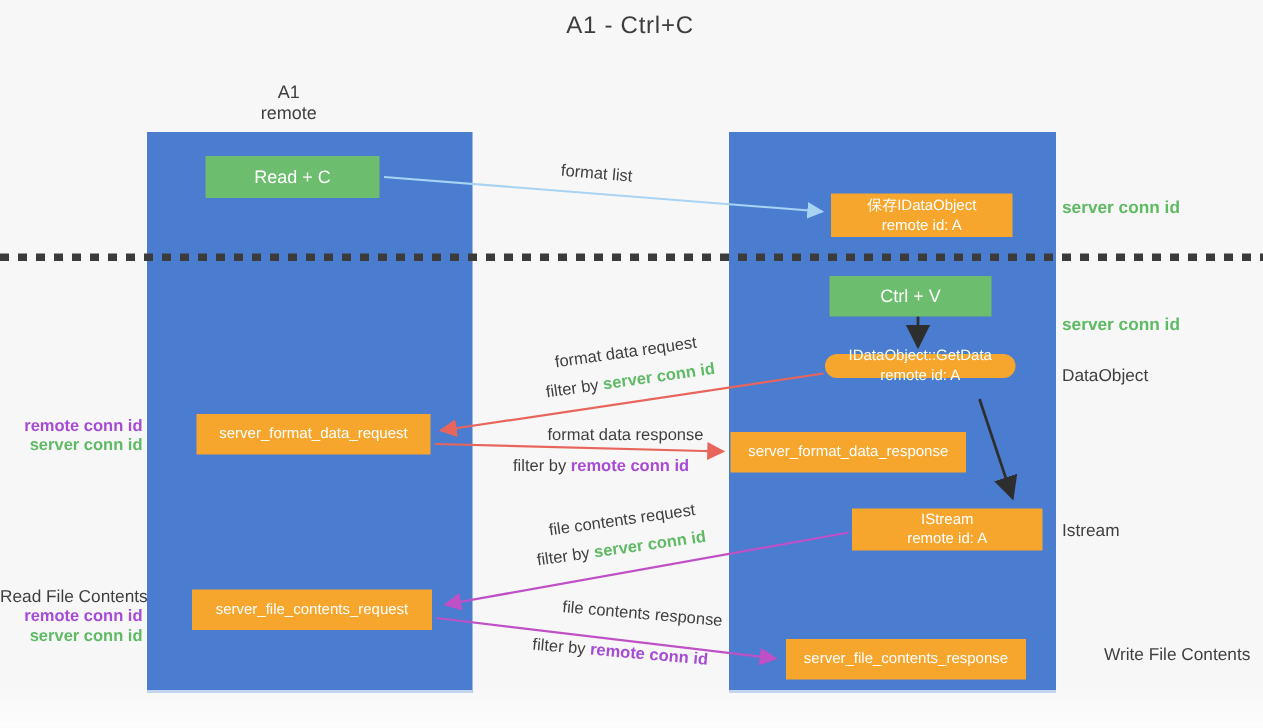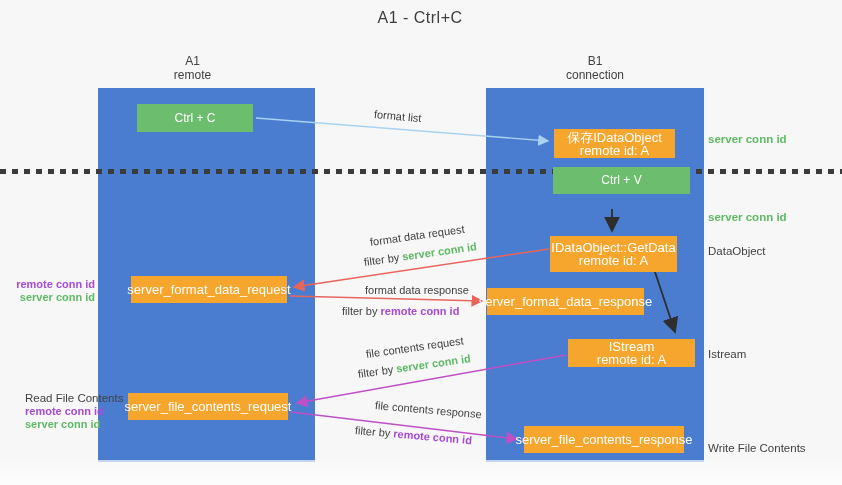--- a/index.html
+++ b/index.html
@@ -43,31 +43,31 @@
   .divider {
     left: 0; top: 169px; width: 842px; height: 5px;
     background: repeating-linear-gradient(90deg,
       #3b3b3b 0 6px, transparent 6px 12px);
   }
 
   .node {
     display: flex; flex-direction: column;
     align-items: center; justify-content: center;
     color: #ffffff;
-    font-size: 13px; line-height: 13px;
+    font-size: 10px; line-height: 13px;
     text-align: center;
     white-space: nowrap;
   }
   .node-green  { background: #6cbd6e; font-size: 12px; }
   .node-orange { background: #f7a62d; }
 
   .n-ctrl-c    { left: 137px; top: 104px; width: 116px; height: 28px; }
   .n-save      { left: 554px; top: 129px; width: 121px; height: 29px; }
-  .n-ctrl-v    { left: 553px; top: 167px; width: 137px; height: 27px; align-items: center; }
-  .n-getdata   { left: 550px; top: 236px; width: 127px; height: 36px; }
+  .n-ctrl-v    { left: 553px; top: 184px; width: 108px; height: 27px; align-items: center; }
+  .n-getdata   { left: 550px; top: 236px; width: 127px; height: 16px; border-radius: 12px; }
   .n-fmt-req   { left: 131px; top: 276px; width: 156px; height: 27px; }
   .n-fmt-resp  { left: 487px; top: 288px; width: 157px; height: 27px; }
   .n-istream   { left: 568px; top: 339px; width: 127px; height: 28px; }
   .n-file-req  { left: 128px; top: 393px; width: 160px; height: 27px; }
   .n-file-resp { left: 524px; top: 426px; width: 160px; height: 27px; }
 
   .side-label { font-size: 11.5px; color: #3f3f3f; white-space: nowrap; }
   .right-col-label { left: 708px; }
   .green-text  { color: #5fba64; font-weight: bold; }
   .purple-text { color: #a74bd4; font-weight: bold; }
@@ -94,24 +94,20 @@
 
 <div class="canvas">
 
   <div class="abs title">
     <div>A1 - Ctrl+C</div>
   </div>
 
   <div class="abs col-header col-header-left">
     <div>A1</div>
     <div>remote</div>
-  </div>
-  <div class="abs col-header col-header-right">
-    <div>B1</div>
-    <div>connection</div>
   </div>
 
   <div class="abs lifeline lifeline-left"></div>
   <div class="abs lifeline lifeline-right"></div>
 
   <div class="abs divider"></div>
 
   <svg class="abs arrows" width="842" height="485" viewBox="0 0 842 485">
     <defs>
       <marker id="ah-blue" markerWidth="9" markerHeight="8" refX="7" refY="4" orient="auto">
@@ -130,21 +126,21 @@
     <line x1="256" y1="118" x2="548" y2="141" stroke="#a8d3f2" stroke-width="1.4" marker-end="url(#ah-blue)"></line>
     <line x1="612" y1="209" x2="612" y2="231" stroke="#2e2e2e" stroke-width="1.8" marker-end="url(#ah-blk)"></line>
     <line x1="653" y1="266" x2="675" y2="332" stroke="#2e2e2e" stroke-width="1.8" marker-end="url(#ah-blk)"></line>
     <line x1="549" y1="249" x2="294" y2="287" stroke="#e8655c" stroke-width="1.5" marker-end="url(#ah-red)"></line>
     <line x1="290" y1="296" x2="482" y2="301" stroke="#e8655c" stroke-width="1.5" marker-end="url(#ah-red)"></line>
     <line x1="566" y1="355" x2="297" y2="403" stroke="#bf50c5" stroke-width="1.5" marker-end="url(#ah-mag)"></line>
     <line x1="291" y1="412" x2="517" y2="439" stroke="#bf50c5" stroke-width="1.5" marker-end="url(#ah-mag)"></line>
   </svg>
 
   <div class="abs node node-green n-ctrl-c">
-    <span>Ctrl + C</span>
+    <span>Read + C</span>
   </div>
 
   <div class="abs node node-orange n-save">
     <span>保存IDataObject</span>
     <span>remote id: A</span>
   </div>
 
   <div class="abs node node-green n-ctrl-v">
     <span>Ctrl + V</span>
   </div>
@@ -172,28 +168,28 @@
   </div>
 
   <div class="abs node node-orange n-file-req">
     <span>server_file_contents_request</span>
   </div>
 
   <div class="abs side-label right-col-label green-text" style="top:133px;">server conn id</div>
   <div class="abs side-label right-col-label green-text" style="top:211px;">server conn id</div>
   <div class="abs side-label right-col-label" style="top:245px;">DataObject</div>
   <div class="abs side-label right-col-label" style="top:348px;">Istream</div>
-  <div class="abs side-label right-col-label" style="top:442px;">Write File Contents</div>
+  <div class="abs side-label right-col-label" style="top:431px;margin-left:28px;">Write File Contents</div>
 
   <div class="abs left-label-group" style="top:278px;">
     <div class="purple-text">remote conn id</div>
     <div class="green-text">server conn id</div>
   </div>
 
-  <div class="abs left-label-group" style="top:392px;padding-left:25px;">
+  <div class="abs left-label-group" style="top:392px;">
     <div style="color:#3f3f3f; font-size:11.5px;">Read File Contents</div>
     <div class="purple-text">remote conn id</div>
     <div class="green-text">server conn id</div>
   </div>
 
   <div class="abs arrow-label rot-dn2" style="left:374px; top:108px;">format list</div>
 
   <div class="abs arrow-label rot-up" style="left:370px; top:236px;">format data request</div>
   <div class="abs arrow-label rot-up" style="left:364px; top:256px;">
     <span>filter by</span>

